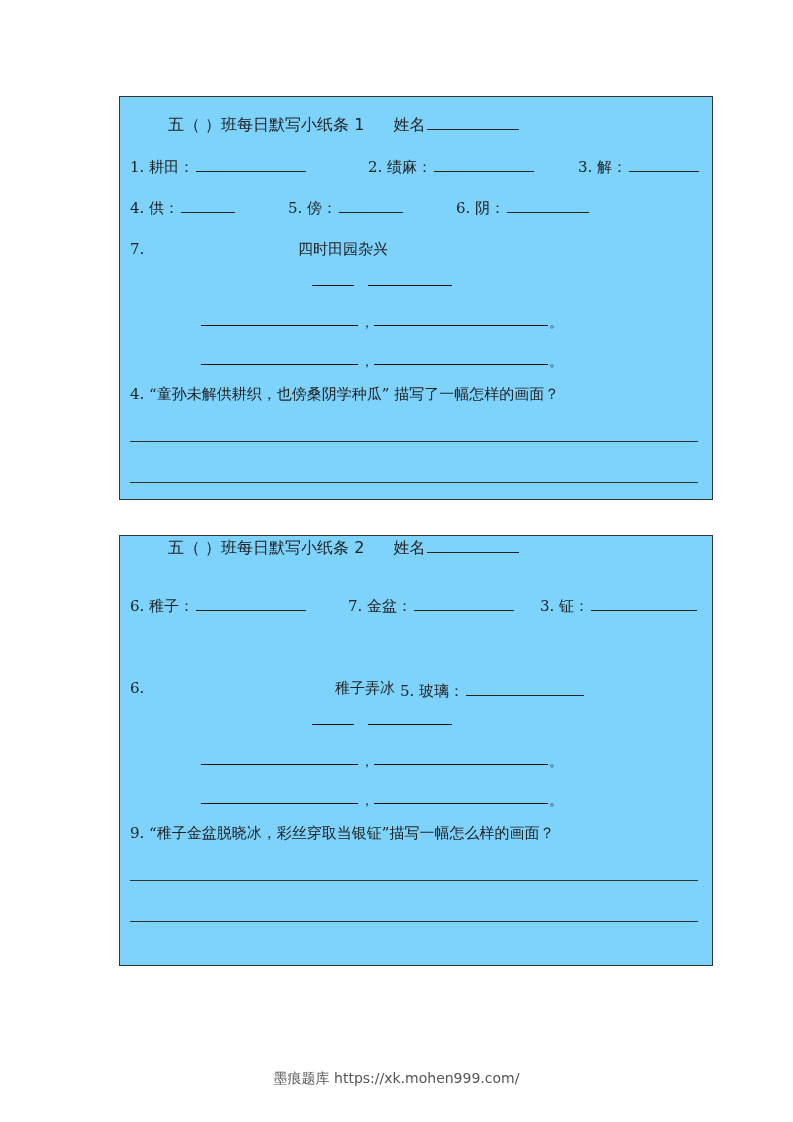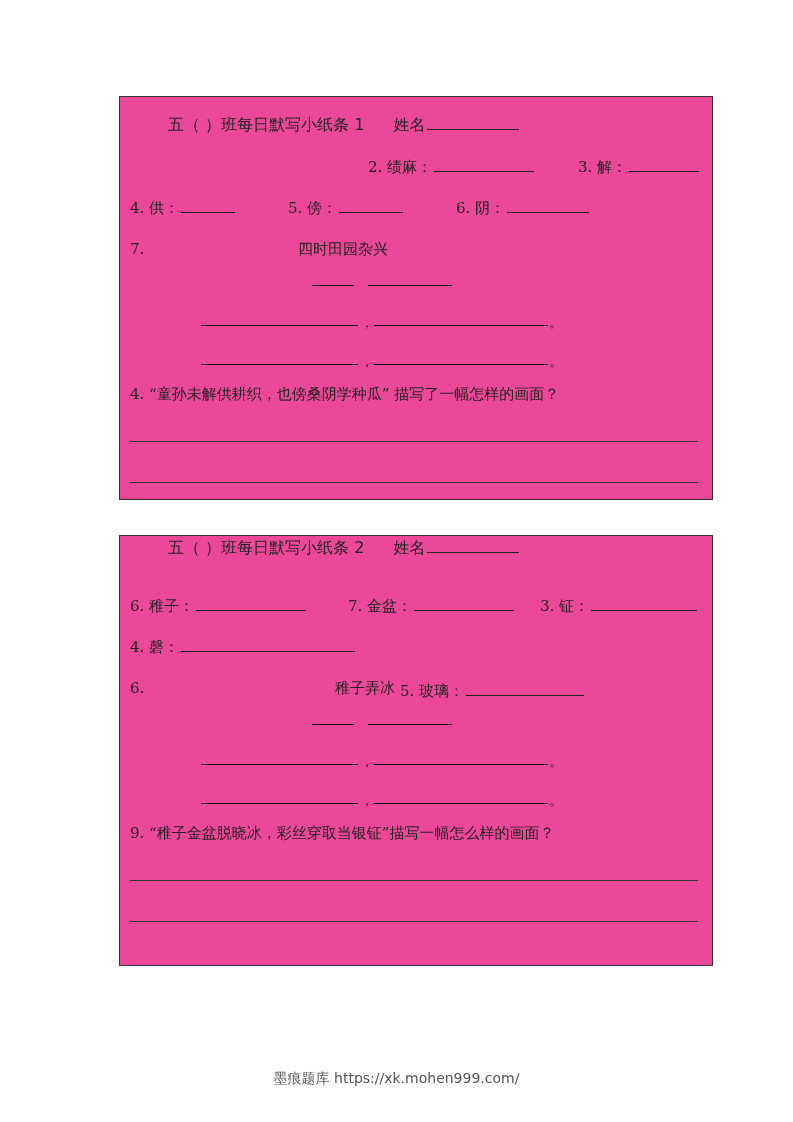--- a/index.html
+++ b/index.html
@@ -1,39 +1,42 @@
 <!DOCTYPE html>
 <html><head>
 <meta charset="utf-8">
 <style>
   html, body { margin: 0; padding: 0; background: #ffffff; }
   body { width: 793px; height: 1122px; position: relative; overflow: hidden;
          font-family: "DejaVu Serif", "Liberation Serif", serif; color: #222; }
   .card { position: absolute; left: 119px; width: 594px; border: 1px solid #333;
-          box-sizing: border-box; background: #ec4899; }
+          box-sizing: border-box; background: #7dd3fc; }
   .card1 { top: 96px; height: 404px; }
   .card2 { top: 535px; height: 431px; }
   .row { position: absolute; font-size: 15px; line-height: 20px; white-space: nowrap; }
   .title { font-family: "DejaVu Sans", "Liberation Sans", sans-serif; font-size: 16px; }
   .blank { display: inline-block; border-bottom: 1px solid #222; height: 15px; vertical-align: baseline; margin-left: 2px; }
   .hline { position: absolute; border-bottom: 1.5px solid #111; height: 0; }
   .ansline { position: absolute; left: 10px; width: 568px; border-bottom: 1px solid #333; }
   .punct { position: absolute; font-size: 14px; line-height: 14px; }
   .footer { position: absolute; top: 1070px; left: 0; width: 793px; text-align: center;
             font-family: "DejaVu Sans", "Liberation Sans", sans-serif; font-size: 14px; color: #555; }
 </style>
 </head>
 <body>
 
 <div class="card card1">
   <div class="row title" style="left:48px; top:17px;">
     <span>五（ ）班每日默写小纸条 1</span>
     <span style="margin-left:24px;">姓名</span><span class="blank" style="width:92px;"></span>
   </div>
 
+  <div class="row" style="left:10px; top:59px;">
+    <span>1. 耕田：</span><span class="blank" style="width:110px;"></span>
+  </div>
   <div class="row" style="left:248px; top:59px;">
     <span>2. 绩麻：</span><span class="blank" style="width:100px;"></span>
   </div>
   <div class="row" style="left:458px; top:59px;">
     <span>3. 解：</span><span class="blank" style="width:70px;"></span>
   </div>
 
   <div class="row" style="left:10px; top:100px;">
     <span>4. 供：</span><span class="blank" style="width:54px;"></span>
   </div>
@@ -74,23 +77,20 @@
   <div class="row" style="left:10px; top:59px;">
     <span>6. 稚子：</span><span class="blank" style="width:110px;"></span>
   </div>
   <div class="row" style="left:228px; top:59px;">
     <span>7. 金盆：</span><span class="blank" style="width:100px;"></span>
   </div>
   <div class="row" style="left:420px; top:59px;">
     <span>3. 钲：</span><span class="blank" style="width:106px;"></span>
   </div>
 
-  <div class="row" style="left:10px; top:100px;">
-    <span>4. 磬：</span><span class="blank" style="width:174px;"></span>
-  </div>
   <div class="row" style="left:280px; top:100px;margin-top:44px;">
     <span>5. 玻璃：</span><span class="blank" style="width:118px;"></span>
   </div>
 
   <div class="row" style="left:10px; top:142px;">6.</div>
   <div class="row" style="left:215px; top:142px;">稚子弄冰</div>
 
   <div class="hline" style="left:192px; top:188px; width:42px;"></div>
   <div class="hline" style="left:248px; top:188px; width:84px;"></div>
 

